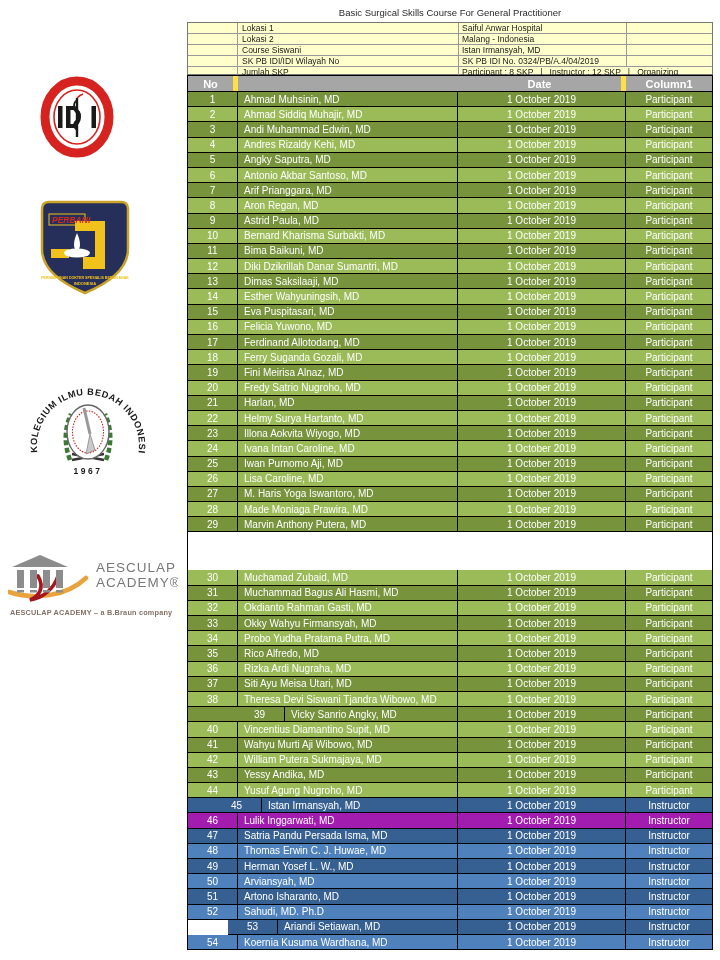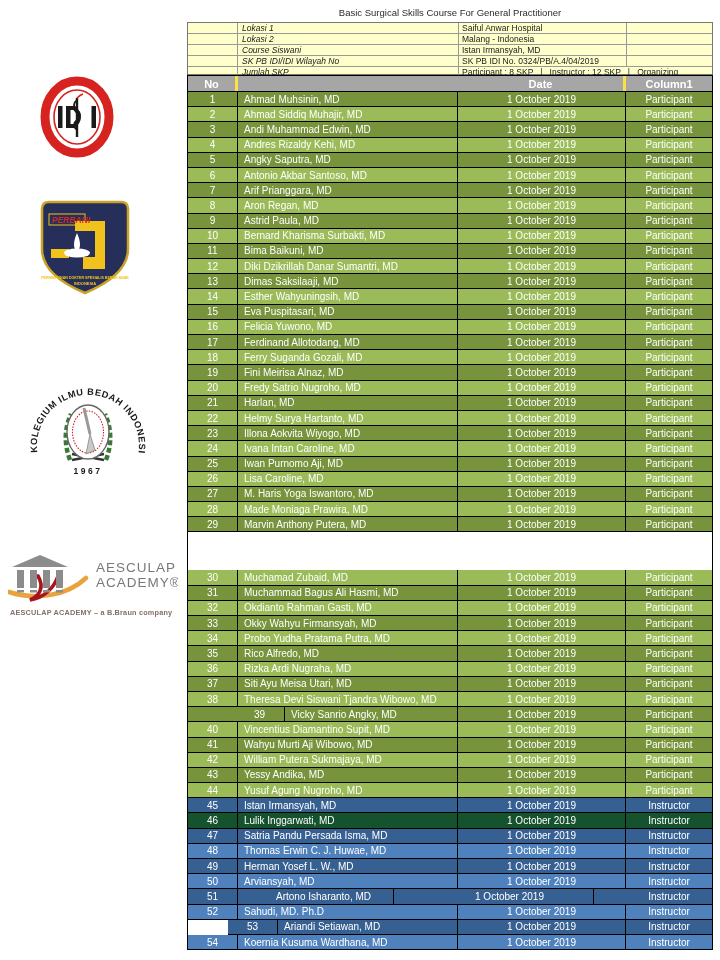--- a/index.html
+++ b/index.html
@@ -9,28 +9,28 @@
 
   .title { position:absolute; left:187px; top:7px; width:526px; text-align:center;
     font-size:9.5px; color:#2b2b2b; }
 
   
   .info { position:absolute; left:187px; top:22px; width:526px; height:53px;
     display:flex; flex-direction:column; border:1px solid #777; background:#FFFFCC; }
   .info-row { flex:1; display:flex; border-bottom:1px solid #999; font-size:8.5px; color:#1a1a1a; }
   .info-row:last-child { border-bottom:none; }
   .info-c1 { width:50px; border-right:1px solid #999; }
-  .info-label { width:221px; border-right:1px solid #999; padding:0 0 0 4px; display:flex; align-items:center;font-style:italic; }
+  .info-label { width:221px; border-right:1px solid #999; padding:0 0 0 4px; display:flex; align-items:center; }
   .info-value { flex:1; padding:0 0 0 3px; display:flex; align-items:center; white-space:pre; overflow:hidden; }
   .info-extra { width:86px; border-left:1px solid #999; }
 
   
   .thead { position:absolute; left:187px; top:75px; width:526px; height:17px;
     display:flex; border:1px solid #000; color:#fff; font-weight:bold; font-size:11px; }
-  .thead .cell { display:flex; align-items:center; justify-content:center; border-right:3px solid #fde047; }
+  .thead .cell { display:flex; align-items:center; justify-content:center; border-right:5px solid #fde047; }
   .thead .cell:last-child { border-right:none; }
 
   
   .tbody { position:absolute; left:187px; top:92px; width:526px; height:858px;
     display:flex; flex-direction:column; border:1px solid #000; border-top:none; }
   .trow { flex:1; display:flex; border-bottom:1px solid #000; color:#fff; font-size:10px; }
   .trow:last-child { border-bottom:none; }
   .cell { overflow:hidden; }
   .c-no   { width:50px;  display:flex; align-items:center; justify-content:center; border-right:1px solid #000; }
   .c-name { flex:1; display:flex; align-items:center; padding-left:6px; border-right:1px solid #000; white-space:nowrap; }
@@ -419,27 +419,27 @@
       <div class="cell c-name">Yessy Andika, MD</div>
       <div class="cell c-date">1 October 2019</div>
       <div class="cell c-role">Participant</div>
     </div>
     <div class="trow" style="background: rgb(155, 187, 89);">
       <div class="cell c-no">44</div>
       <div class="cell c-name">Yusuf Agung Nugroho, MD</div>
       <div class="cell c-date">1 October 2019</div>
       <div class="cell c-role">Participant</div>
     </div>
-    <div class="trow" style="background: rgb(55, 96, 146);">
+    <div class="trow" style="background: rgb(55, 96, 146); padding-left: 24px;">
       <div class="cell c-no">45</div>
       <div class="cell c-name">Istan Irmansyah, MD</div>
       <div class="cell c-date">1 October 2019</div>
       <div class="cell c-role">Instructor</div>
     </div>
-    <div class="trow" style="background: #14532d;">
+    <div class="trow" style="background: #a21caf;">
       <div class="cell c-no">46</div>
       <div class="cell c-name">Lulik Inggarwati, MD</div>
       <div class="cell c-date">1 October 2019</div>
       <div class="cell c-role">Instructor</div>
     </div>
     <div class="trow" style="background: rgb(55, 96, 146);">
       <div class="cell c-no">47</div>
       <div class="cell c-name">Satria Pandu Persada Isma, MD</div>
       <div class="cell c-date">1 October 2019</div>
       <div class="cell c-role">Instructor</div>
@@ -455,21 +455,21 @@
       <div class="cell c-name">Herman Yosef L. W., MD</div>
       <div class="cell c-date">1 October 2019</div>
       <div class="cell c-role">Instructor</div>
     </div>
     <div class="trow" style="background: rgb(79, 129, 189);">
       <div class="cell c-no">50</div>
       <div class="cell c-name">Arviansyah, MD</div>
       <div class="cell c-date">1 October 2019</div>
       <div class="cell c-role">Instructor</div>
     </div>
-    <div class="trow" style="background: rgb(55, 96, 146); gap: 32px;">
+    <div class="trow" style="background: rgb(55, 96, 146);">
       <div class="cell c-no">51</div>
       <div class="cell c-name">Artono Isharanto, MD</div>
       <div class="cell c-date">1 October 2019</div>
       <div class="cell c-role">Instructor</div>
     </div>
     <div class="trow" style="background: rgb(79, 129, 189);">
       <div class="cell c-no">52</div>
       <div class="cell c-name">Sahudi, MD. Ph.D</div>
       <div class="cell c-date">1 October 2019</div>
       <div class="cell c-role">Instructor</div>

